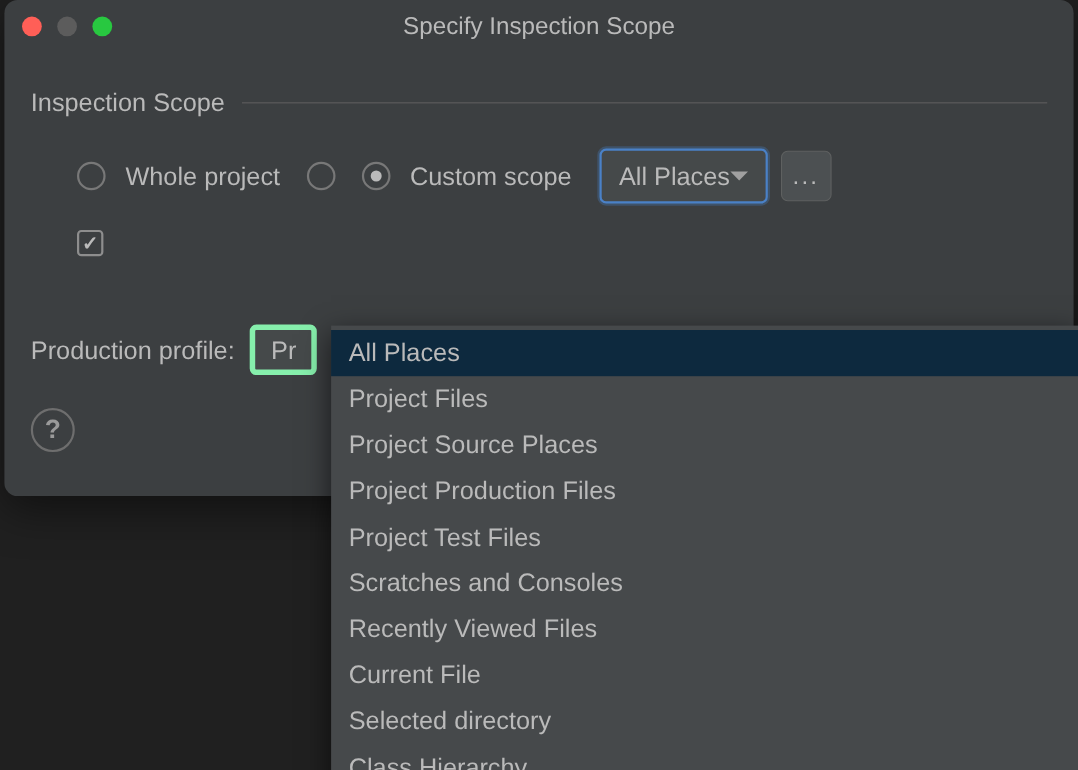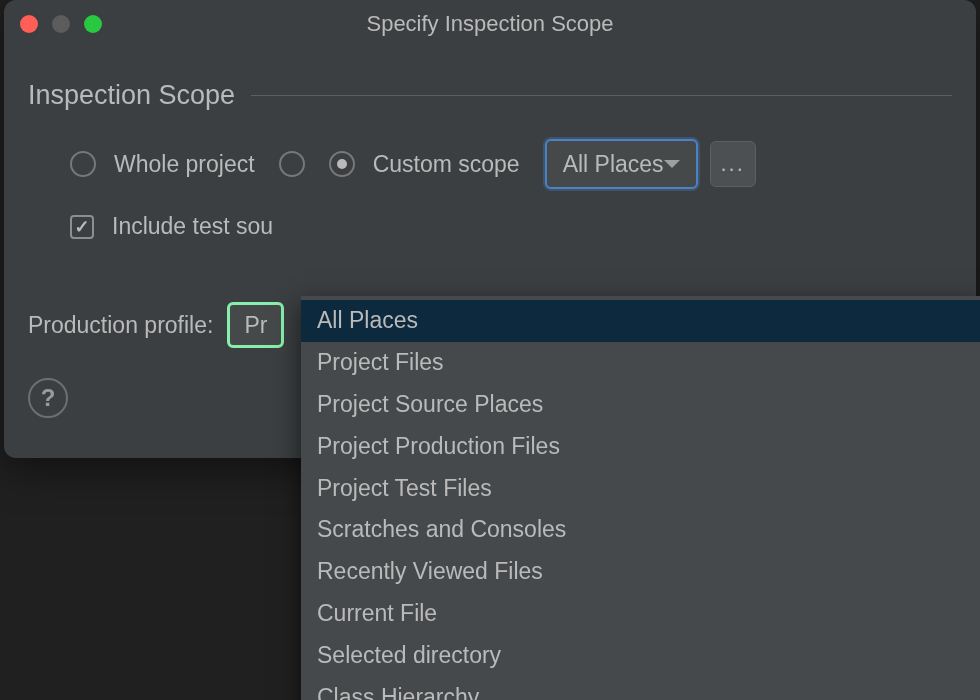--- a/index.html
+++ b/index.html
@@ -53,21 +53,21 @@
     }
     .section-header {
       display: flex;
       align-items: center;
       gap: 16px;
       margin-bottom: 28px;
       margin-top: 12px;
     }
     .section-title {
       color: #bababa;
-      font-size: 27px;
+      font-size: 23px;
       font-weight: 400;
     }
     .section-divider {
       flex: 1;
       height: 1px;
       background: #5e5e5e;
     }
     .radio-group {
       padding-left: 42px;
       display: flex;
@@ -186,21 +186,21 @@
       gap: 14px;
       margin-top: 62px;
       padding-left: 0;
     }
     .profile-label {
       color: #bababa;
       font-size: 23px;
     }
     .profile-combo {
       background: #45494a;
-      border: 3px solid #86efac;
+      border: 5px solid #86efac;
       border-radius: 6px;
       height: 46px;
       display: flex;
       align-items: center;
       padding: 0 14px;
       color: #bababa;
       font-size: 23px;
     }
     .help-button {
       width: 40px;
@@ -276,21 +276,20 @@
           </div>
           <div class="ellipsis-button">
             <span>...</span>
           </div>
         </div>
       </div>
     </div>
 
     <div class="checkbox-row">
       <div class="checkbox checked"></div>
-      <span class="checkbox-label">Include test sou</span>
     </div>
 
     <div class="profile-row">
       <span class="profile-label">Production profile:</span>
       <div class="profile-combo">
         <span>Pr</span>
       </div>
     </div>
 
     <div class="help-button">

